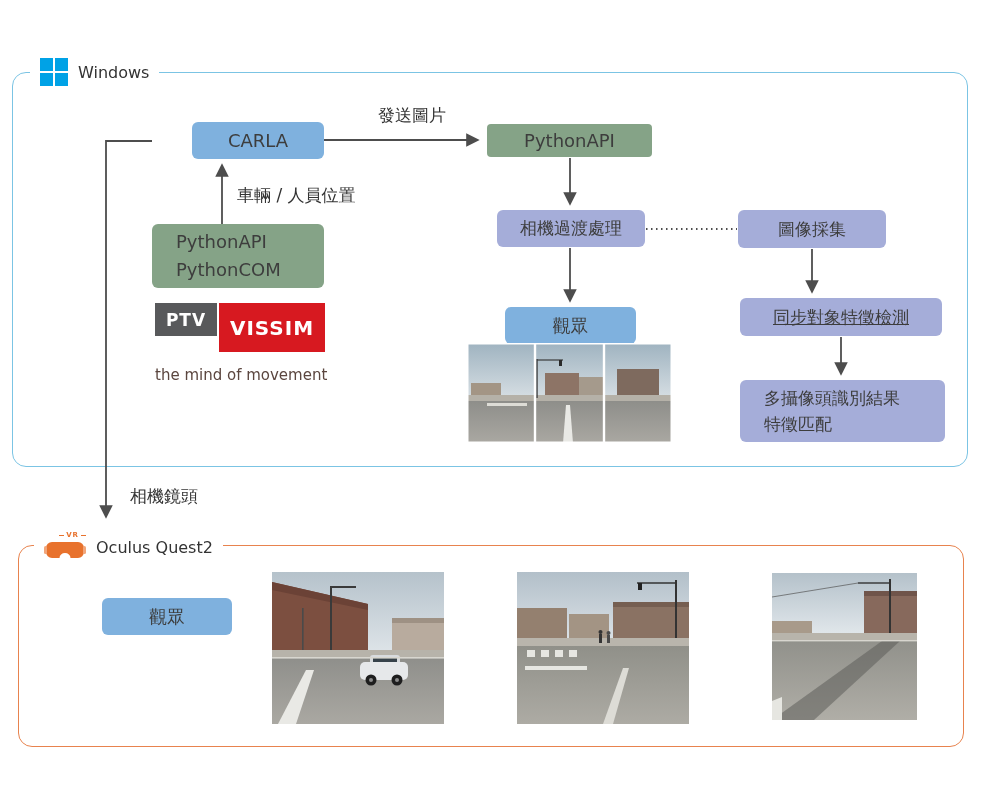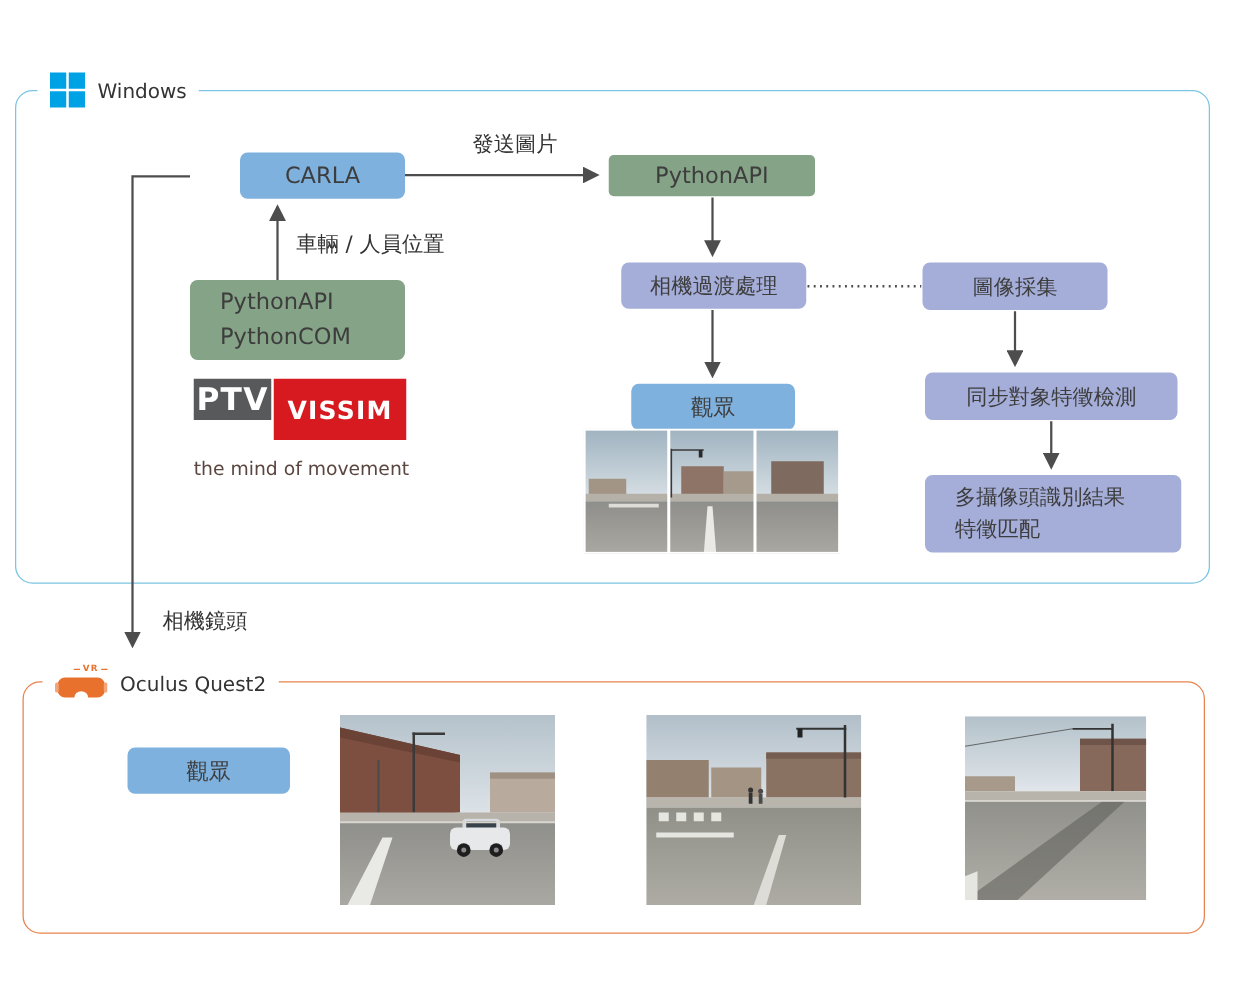--- a/index.html
+++ b/index.html
@@ -28,33 +28,33 @@
         border-radius:6px;font-size:18px;color:#3d3d3d;box-sizing:border-box;}
   .blue{background:#7fb1de;}
   .green{background:#85a387;}
   .lav{background:#a5add9;}
   .node.multiline{flex-direction:column;align-items:flex-start;justify-content:center;padding-left:24px;line-height:1.55;}
   .node-carla{left:152px;top:122px;width:132px;height:37px;margin-left:40px;}
   .node-pyapi-right{left:487px;top:124px;width:165px;height:33px;border-radius:4px;}
   .node-cam-transition{left:497px;top:210px;width:148px;height:37px;font-size:17px;}
   .node-img-capture{left:738px;top:210px;width:148px;height:38px;font-size:17px;}
   .node-audience-top{left:505px;top:307px;width:131px;height:37px;}
-  .node-sync{left:740px;top:298px;width:202px;height:38px;font-size:17px;}
+  .node-sync{left:740px;top:298px;width:202px;height:38px;font-size:17px;text-decoration:underline;}
   .node-multicam{left:740px;top:380px;width:205px;height:62px;font-size:17px;padding-left:14px;}
   .node-pyapi-left{left:152px;top:224px;width:172px;height:64px;font-size:18px;line-height:1.5;}
   .node-audience-bottom{left:102px;top:598px;width:130px;height:37px;}
   
   .edge-label{position:absolute;font-size:17px;color:#333;white-space:nowrap;}
   .lbl-send{left:338px;top:104px;margin-left:40px;}
   .lbl-vehicle{left:237px;top:184px;}
   .lbl-lens{left:130px;top:485px;}
   
   .ptv-group{position:absolute;left:155px;top:303px;}
   .ptv-row{display:flex;gap:2px;}
-  .ptv-badge{width:62px;height:33px;background:#58595b;color:#fff;font-weight:bold;font-size:25px;
+  .ptv-badge{width:62px;height:33px;background:#58595b;color:#fff;font-weight:bold;font-size:17px;
              display:flex;align-items:center;justify-content:center;letter-spacing:1px;}
   .vissim-badge{width:106px;height:49px;background:#d71920;color:#fff;font-weight:bold;font-size:20px;
              display:flex;align-items:center;justify-content:center;letter-spacing:1px;}
   .ptv-tagline{margin-top:14px;font-size:15px;color:#5b463f;}
   
   .scene{position:absolute;display:block;}
   .scene svg{display:block;width:100%;height:100%;}
   .scene-pano{left:467px;top:343px;width:205px;height:100px;}
   .scene-1{left:272px;top:572px;width:172px;height:152px;}
   .scene-2{left:517px;top:572px;width:172px;height:152px;}

